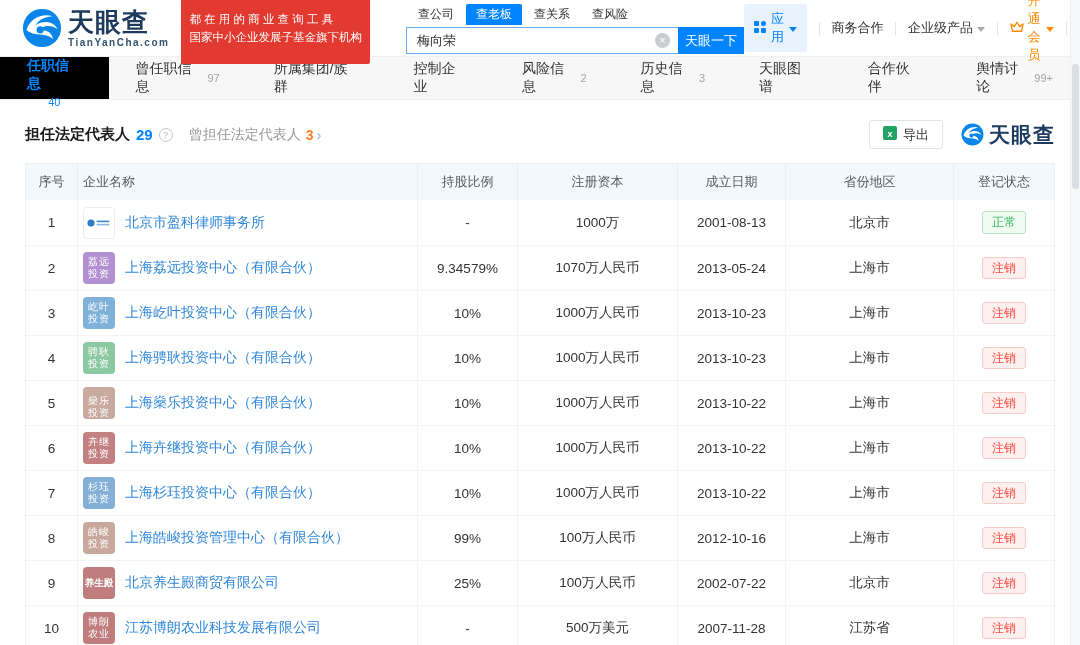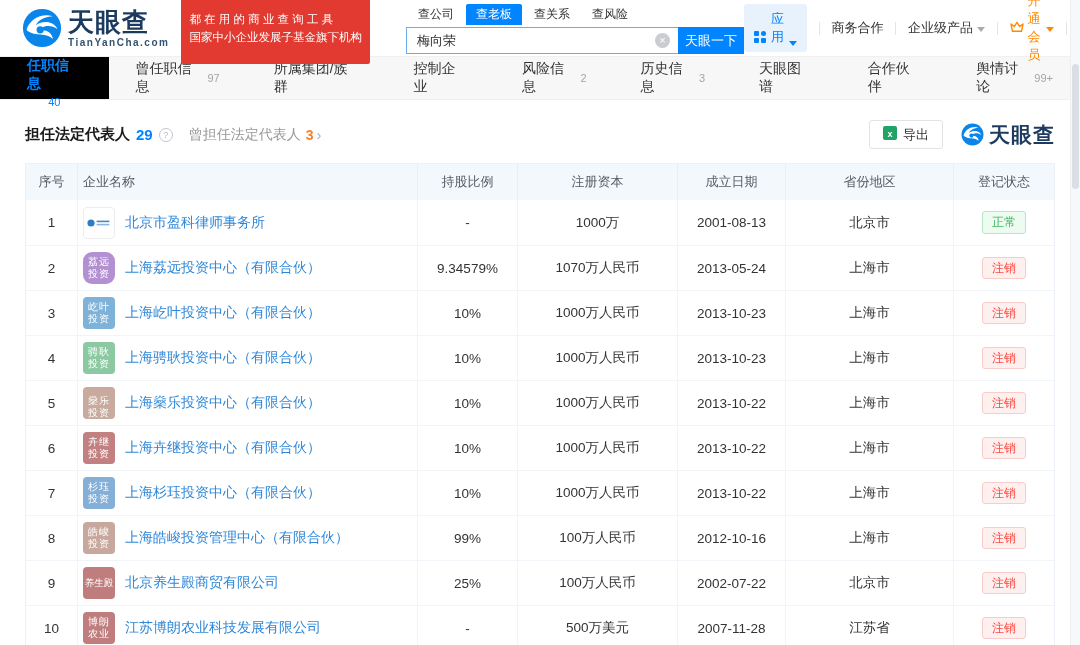--- a/index.html
+++ b/index.html
@@ -28,21 +28,21 @@
   .search-box input { width:272px; height:27px; border:1px solid #69acef; border-right:none;
     padding:0 28px 0 10px; font-size:13px; color:#333; outline:none;
     font-family:"Liberation Sans","DejaVu Sans",sans-serif; }
   .clear { position:absolute; right:8px; top:6px; width:15px; height:15px; background:#c9ccd1;
     color:#fff; border-radius:50%; font-size:11px; line-height:15px; text-align:center; cursor:pointer; }
   .search-btn { width:66px; height:27px; background:#0084ff; color:#fff; border:none;
     font-size:13px; cursor:pointer; font-family:"Liberation Sans","DejaVu Sans",sans-serif; }
 
   .topnav { margin-left:auto; display:flex; align-items:center; gap:12px; font-size:13px; }
   .nav-sep { width:1px; height:13px; background:#e5e5e5; }
-  .apps-pill { display:flex; align-items:flex-end; gap:5px; background:#e8f2fd; color:#0084ff;
+  .apps-pill { display:flex; align-items:center; gap:5px; background:#e8f2fd; color:#0084ff;
     padding:6px 10px; border-radius:3px; cursor:pointer; }
   .nav-item { color:#333; cursor:pointer; display:flex; align-items:center; gap:4px; white-space:nowrap; }
   .vip { color:#ff8a00; display:flex; align-items:center; gap:4px; cursor:pointer; }
   .caret { width:0; height:0; border-left:4px solid transparent; border-right:4px solid transparent;
     border-top:5px solid #a9abad; display:inline-block; margin-top:2px; }
   .caret.blue { border-top-color:#0084ff; } .caret.orange { border-top-color:#ff8a00; }
   .bell-wrap { position:relative; cursor:pointer; display:flex; align-items:center; }
   .bell-dot { position:absolute; top:-3px; right:-3px; width:7px; height:7px; border-radius:50%; background:#ff3b30; }
 
   
@@ -86,21 +86,21 @@
   .c-ratio { width:100px; flex:none; }
   .c-capital { width:160px; flex:none; }
   .c-date { width:108px; flex:none; }
   .c-region { width:168px; flex:none; }
   .c-status { width:100px; flex:none; }
 
   .avatar { width:32px; height:32px; border-radius:4px; flex:none; display:flex; flex-direction:column;
     align-items:center; justify-content:center; }
   .avatar-text { color:#fff; }
   .avatar-text span { font-size:10px; line-height:12px; letter-spacing:1px; white-space:nowrap; }
-  .avatar-text.one-line span { font-size:9.5px; letter-spacing:0; }
+  .avatar-text.one-line span { font-size:9.5px; letter-spacing:0;font-weight:bold; }
   .avatar-logo { background:#fff; border:1px solid #ececec; }
   .company-link { color:#2f87d8; font-size:14px; margin-left:10px; text-decoration:none; cursor:pointer; white-space:nowrap; }
 
   .badge { font-size:12px; padding:3px 9px; border-radius:3px; line-height:1.2; }
   .badge.normal { color:#3fb95f; background:#edfbf1; border:1px solid #b7e6c4; }
   .badge.cancelled { color:#ff4a42; background:#fdf0ef; border:1px solid #f8cdc9; }
 
   
   .scroll-track { position:fixed; right:0; top:0; bottom:0; width:10px; background:#f7f8f9;
     border-left:1px solid #efefef; }
@@ -284,21 +284,21 @@
     <div class="td c-date">2001-08-13</div>
     <div class="td c-region">北京市</div>
     <div class="td c-status">
             <span class="badge normal">正常</span>
           </div>
   </div>
 
   <div class="tr">
     <div class="td c-no">2</div>
     <div class="td c-name">
-      <span class="avatar avatar-text" style="background: rgb(178, 144, 210); border-radius: 9px;">
+      <span class="avatar avatar-text" style="background: rgb(178, 144, 210);">
               <span>荔远</span>
               <span>投资</span>
             </span>
       <a class="company-link">上海荔远投资中心（有限合伙）</a>
     </div>
     <div class="td c-ratio">9.34579%</div>
     <div class="td c-capital">1070万人民币</div>
     <div class="td c-date">2013-05-24</div>
     <div class="td c-region">上海市</div>
     <div class="td c-status">

